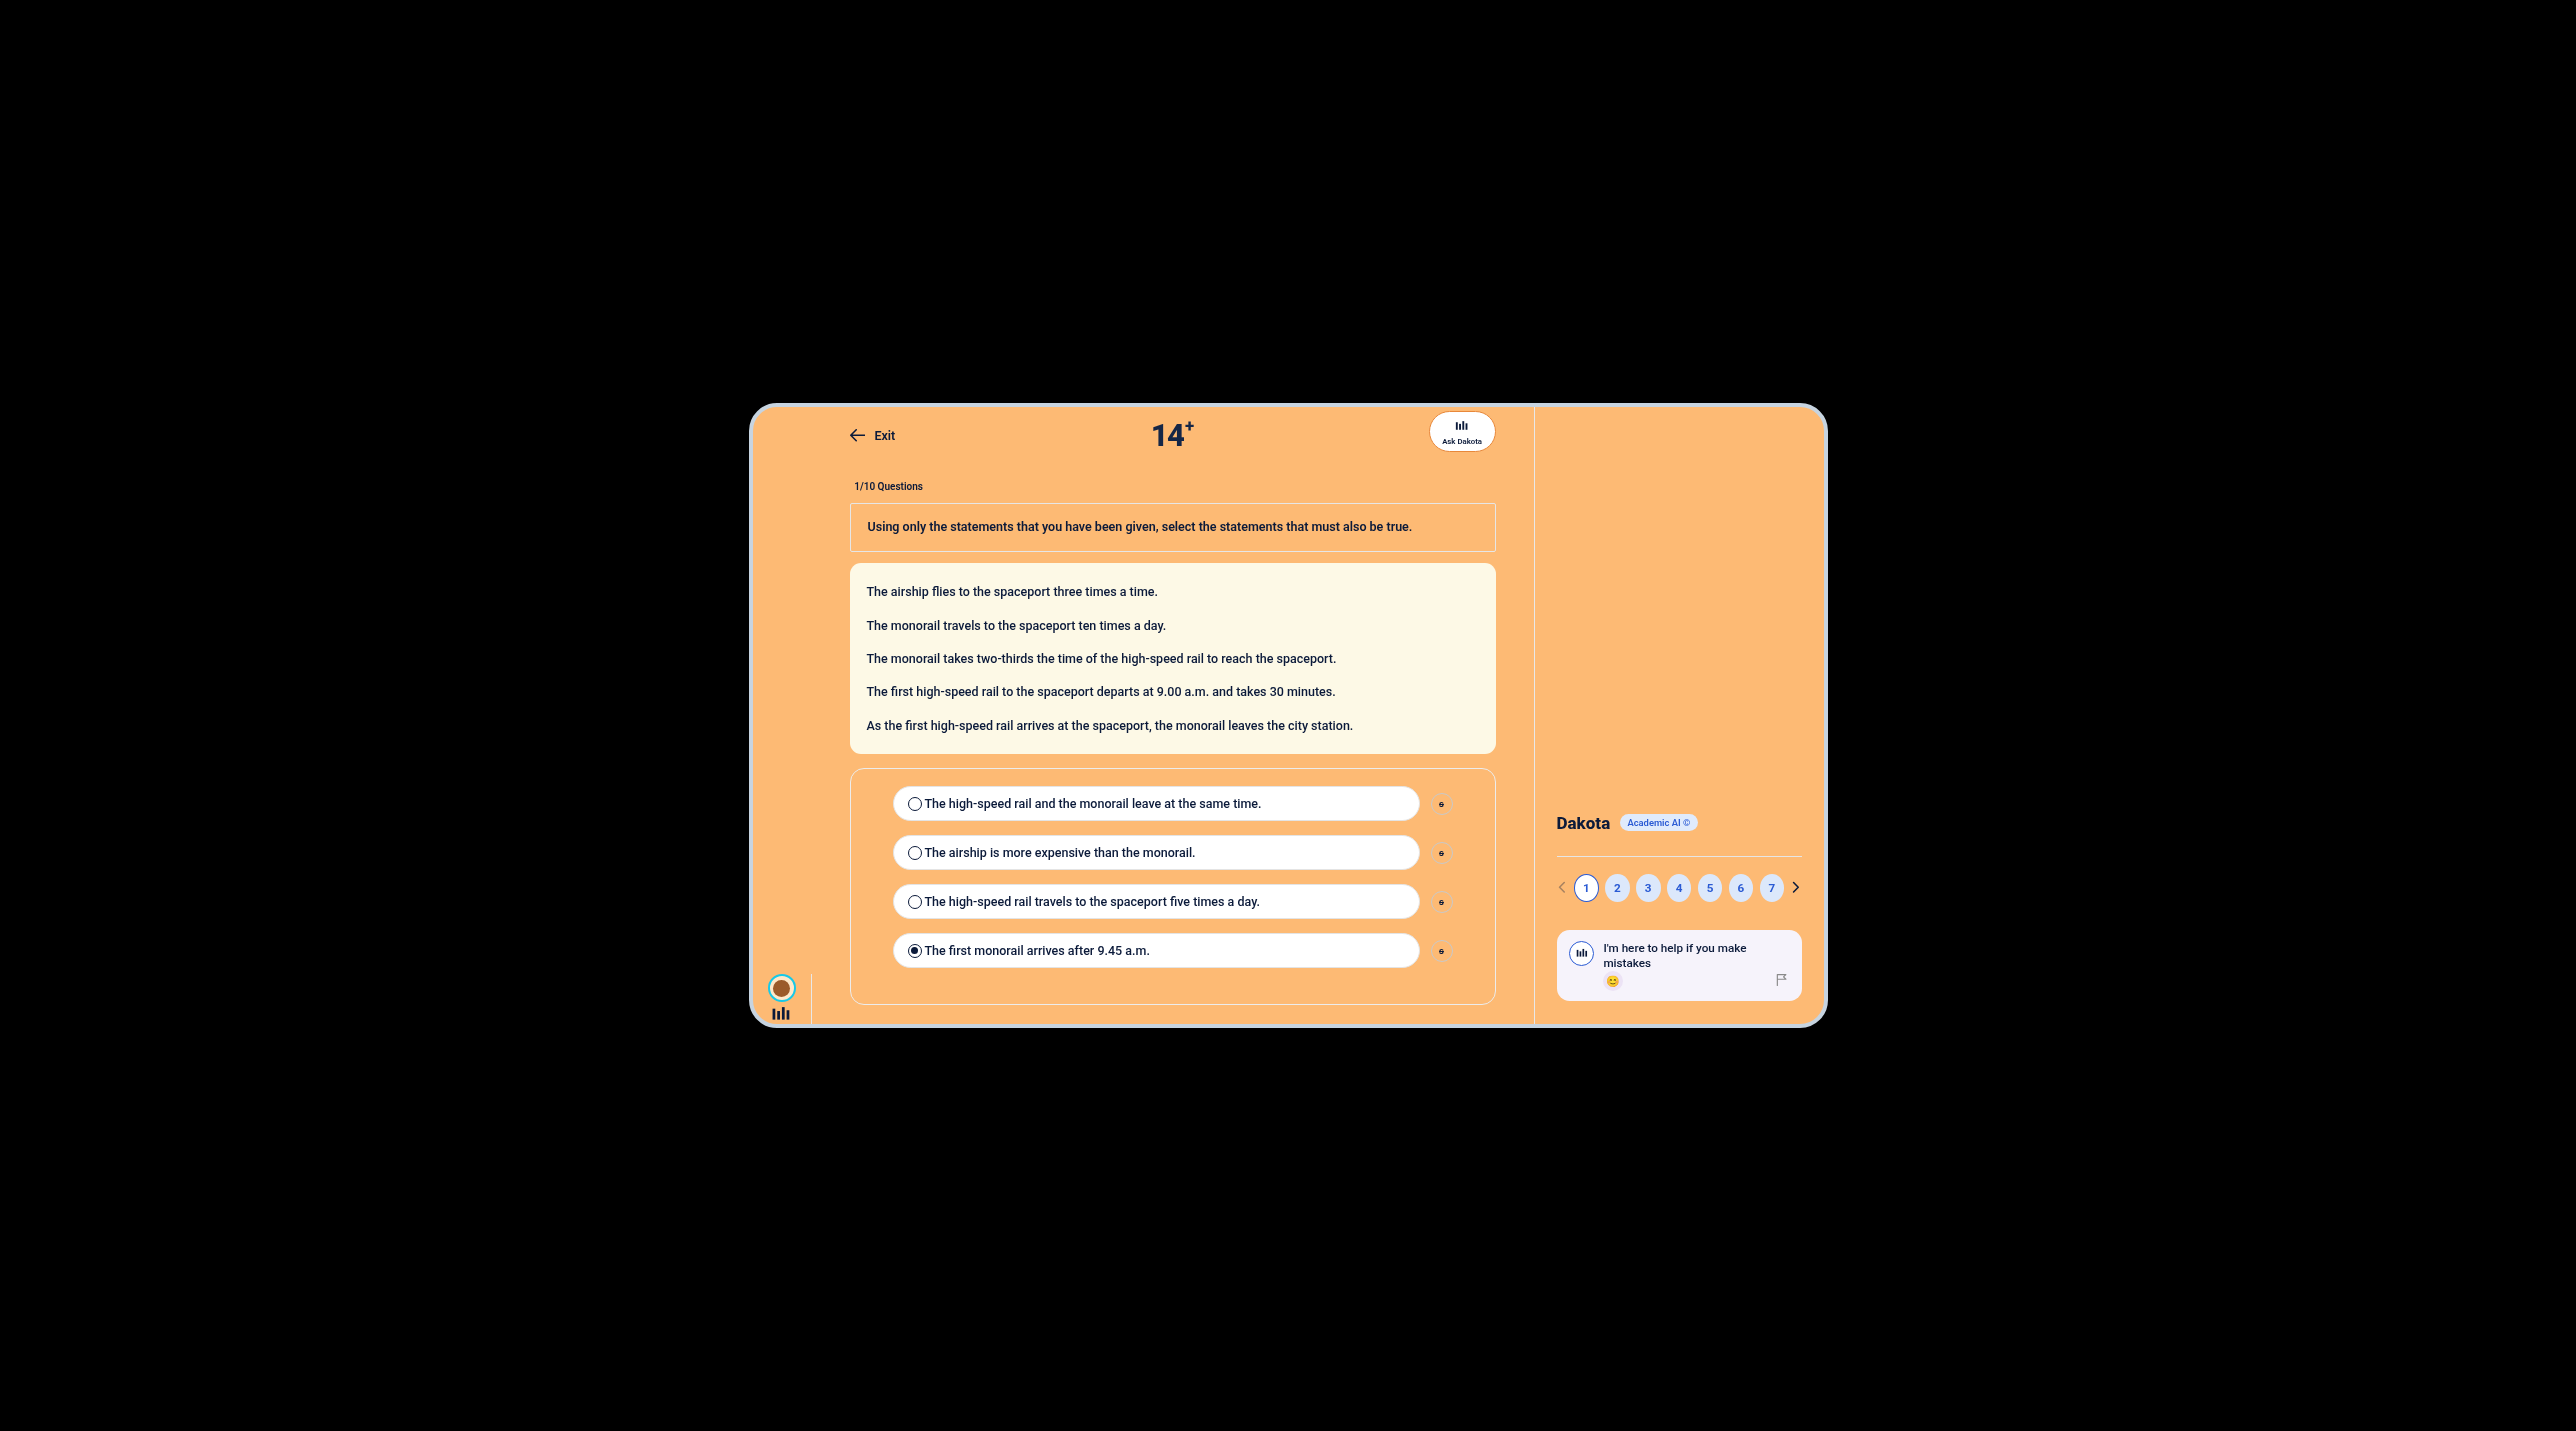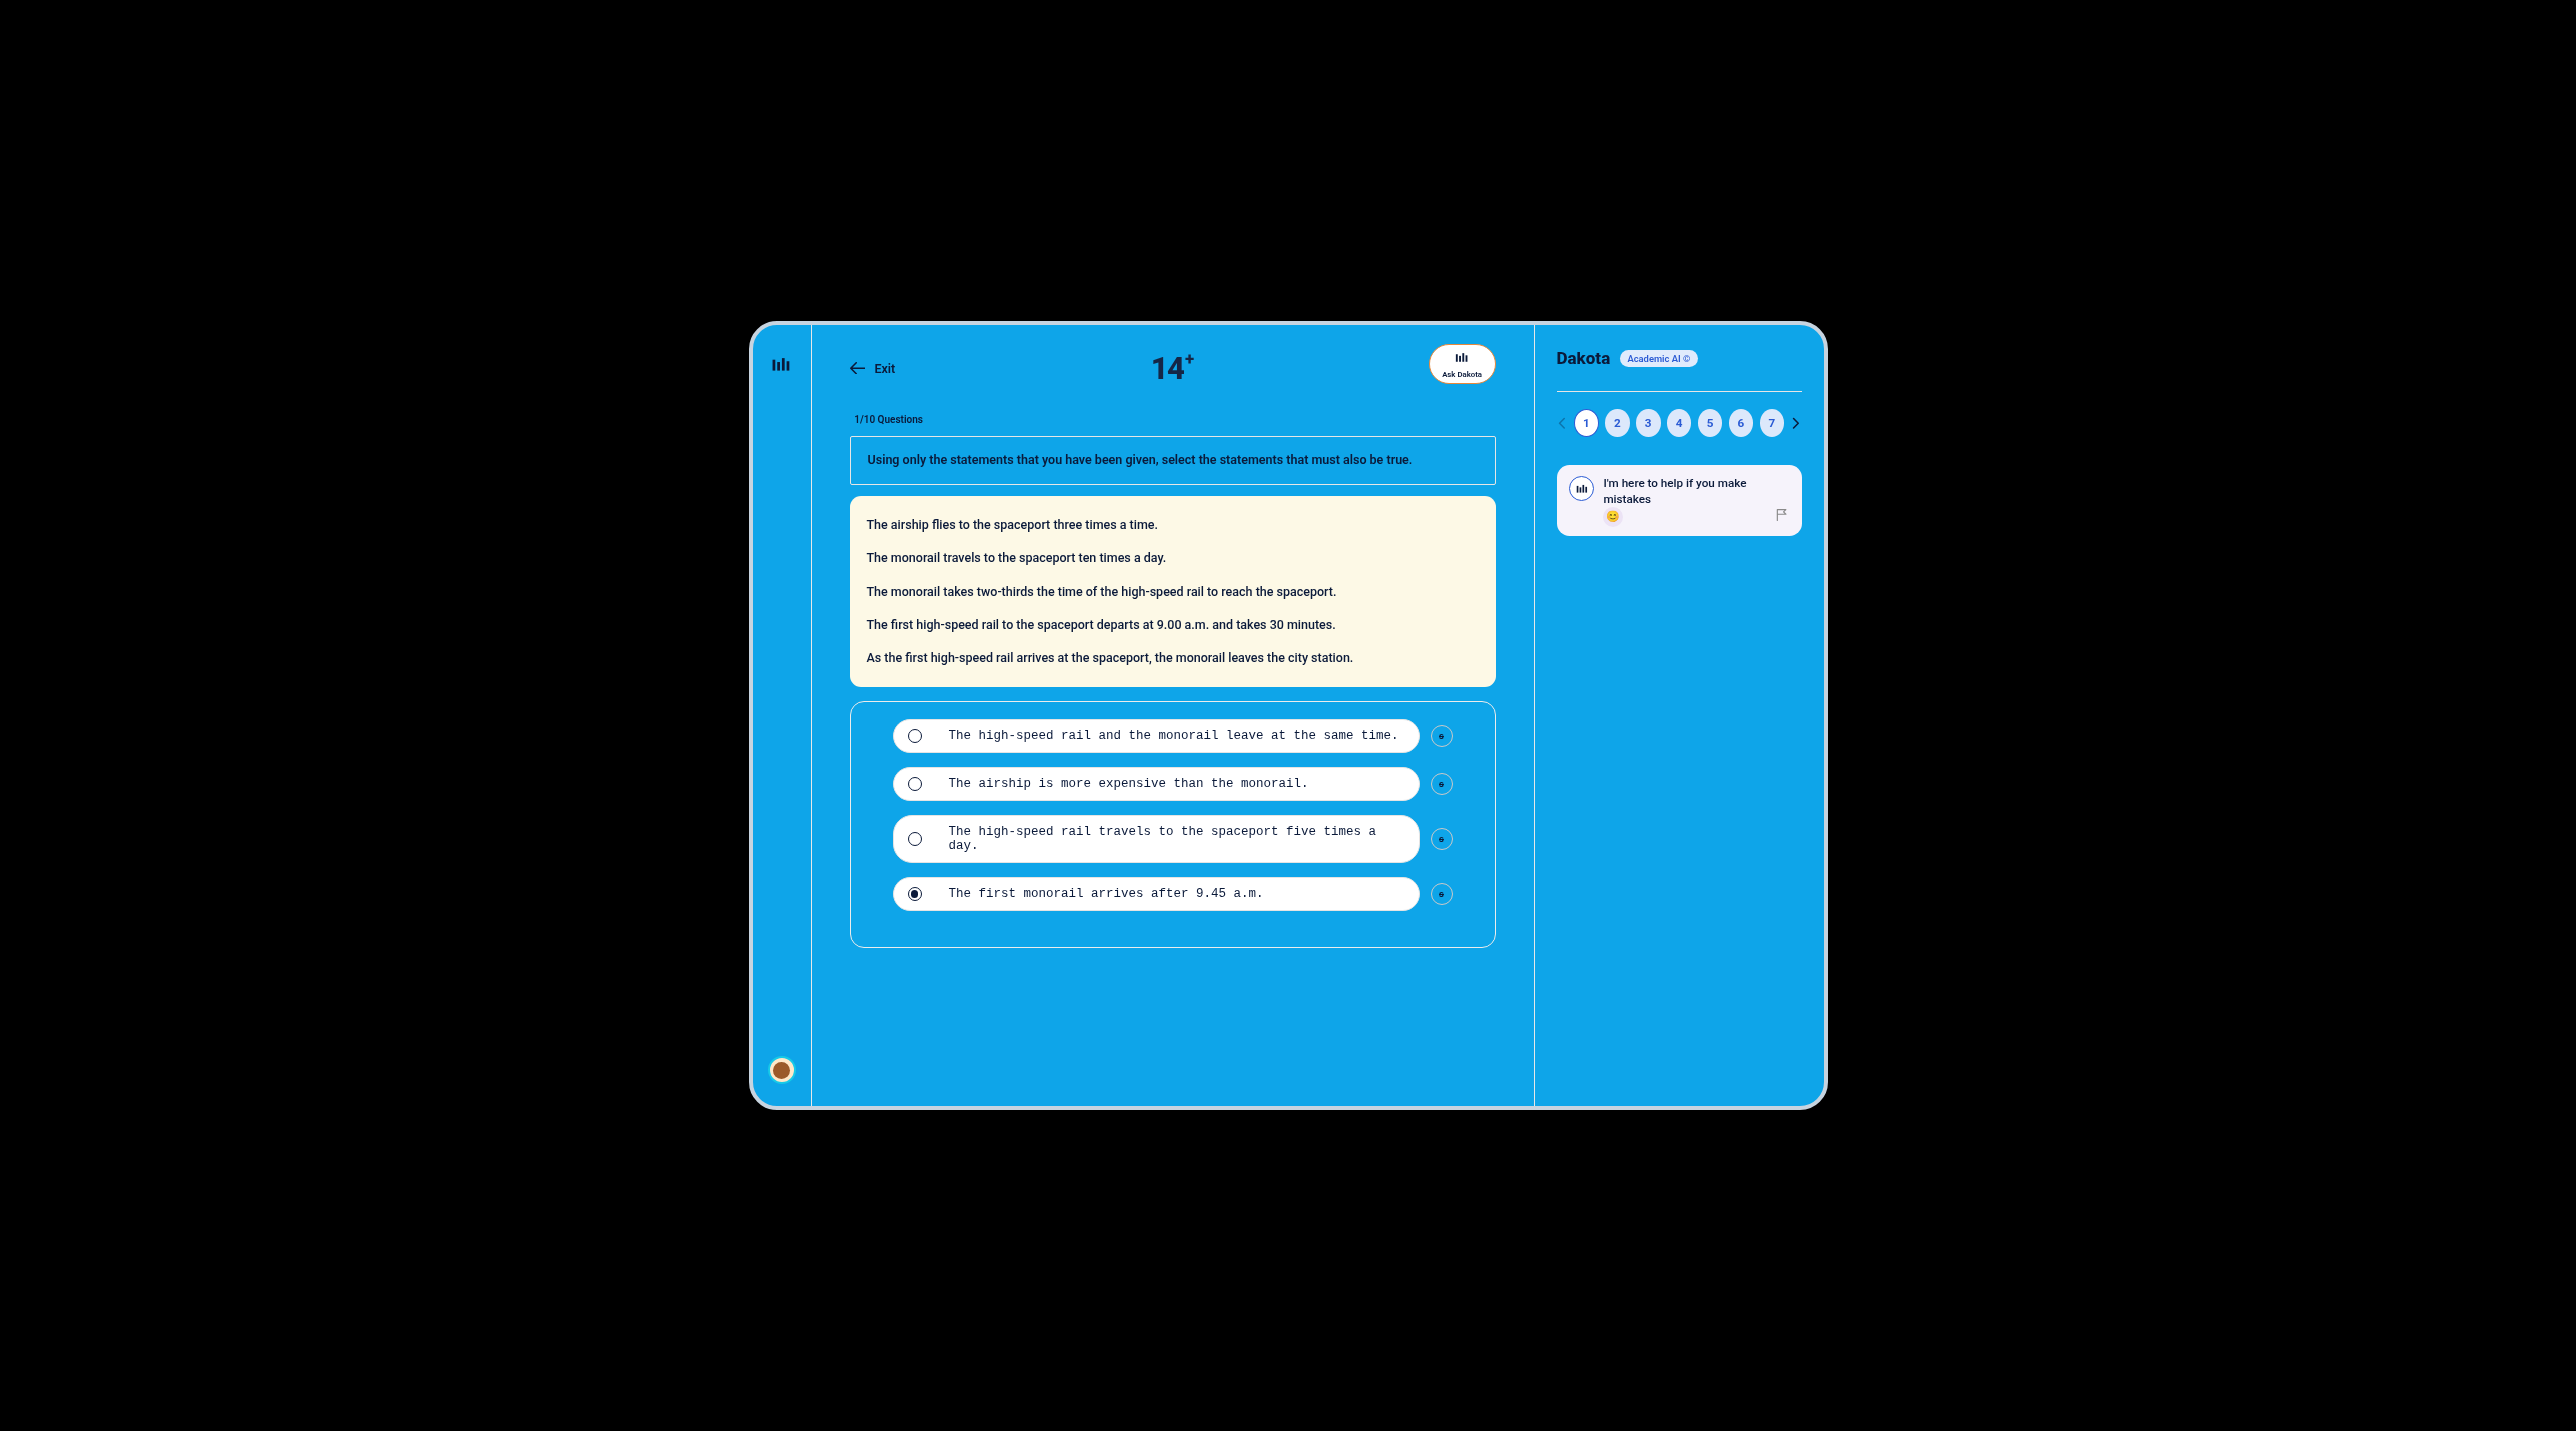--- a/index.html
+++ b/index.html
@@ -7,27 +7,28 @@
   background: #000;
   font-family: -apple-system, BlinkMacSystemFont, "Segoe UI", Roboto, sans-serif;
   display: flex;
   justify-content: center;
   align-items: center;
   min-height: 100vh;
   padding: 15.6px;
 }
 .device {
   width: 1079px;
-  height: 789px;
-  background: #0ea5e9;
+  height: 625px;
+  background: #fdba74;
   border-radius: 28px;
   border: 4.7px solid #c7d4e0;
   overflow: hidden;
   display: flex;
   position: relative;
+  align-items: flex-end;
 }
 .rail {
   width: 59px;
   border-right: 0.8px solid #e8e8e8;
   display: flex;
   flex-direction: column;
   align-items: center;
   padding-top: 30px;
   position: relative;
 }
@@ -164,27 +165,26 @@
   display: flex;
   align-items: center;
   gap: 11px;
   margin-bottom: 14px;
 }
 .answer-row:last-of-type { margin-bottom: 17px; }
 .answer-pill {
   flex: 1;
   display: flex;
   align-items: center;
-  gap: 27px;
+  gap: 3px;
   border: 0.8px solid #e4e4e4;
   border-radius: 19px;
   padding: 9px 14px;
   cursor: pointer;
   background: #fff;
-  font-family: Liberation Mono, monospace;
 }
 .radio {
   width: 14px;
   height: 14px;
   border: 1.6px solid #0b1a3a;
   border-radius: 50%;
   display: flex;
   align-items: center;
   justify-content: center;
   flex-shrink: 0;

